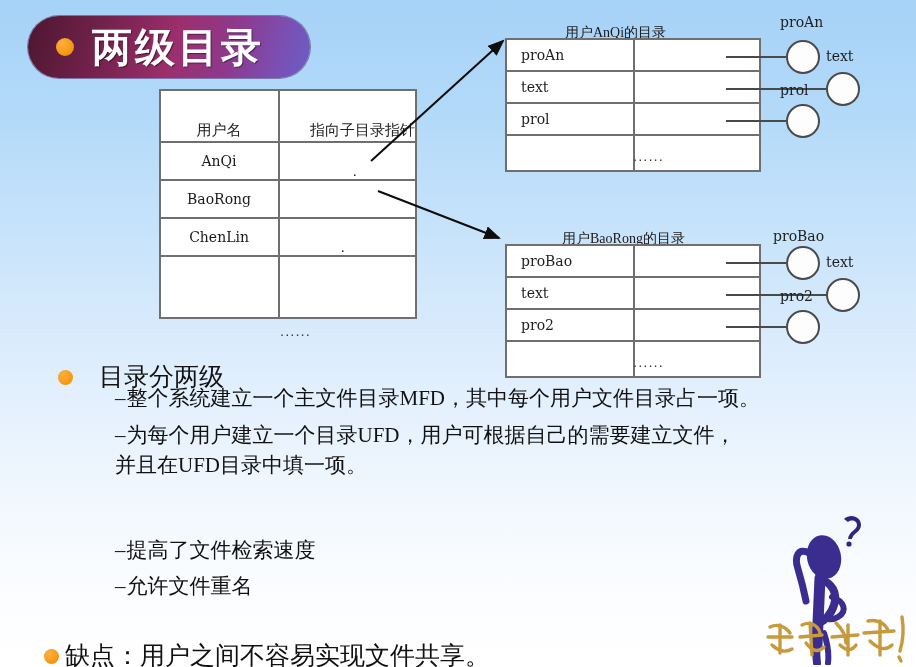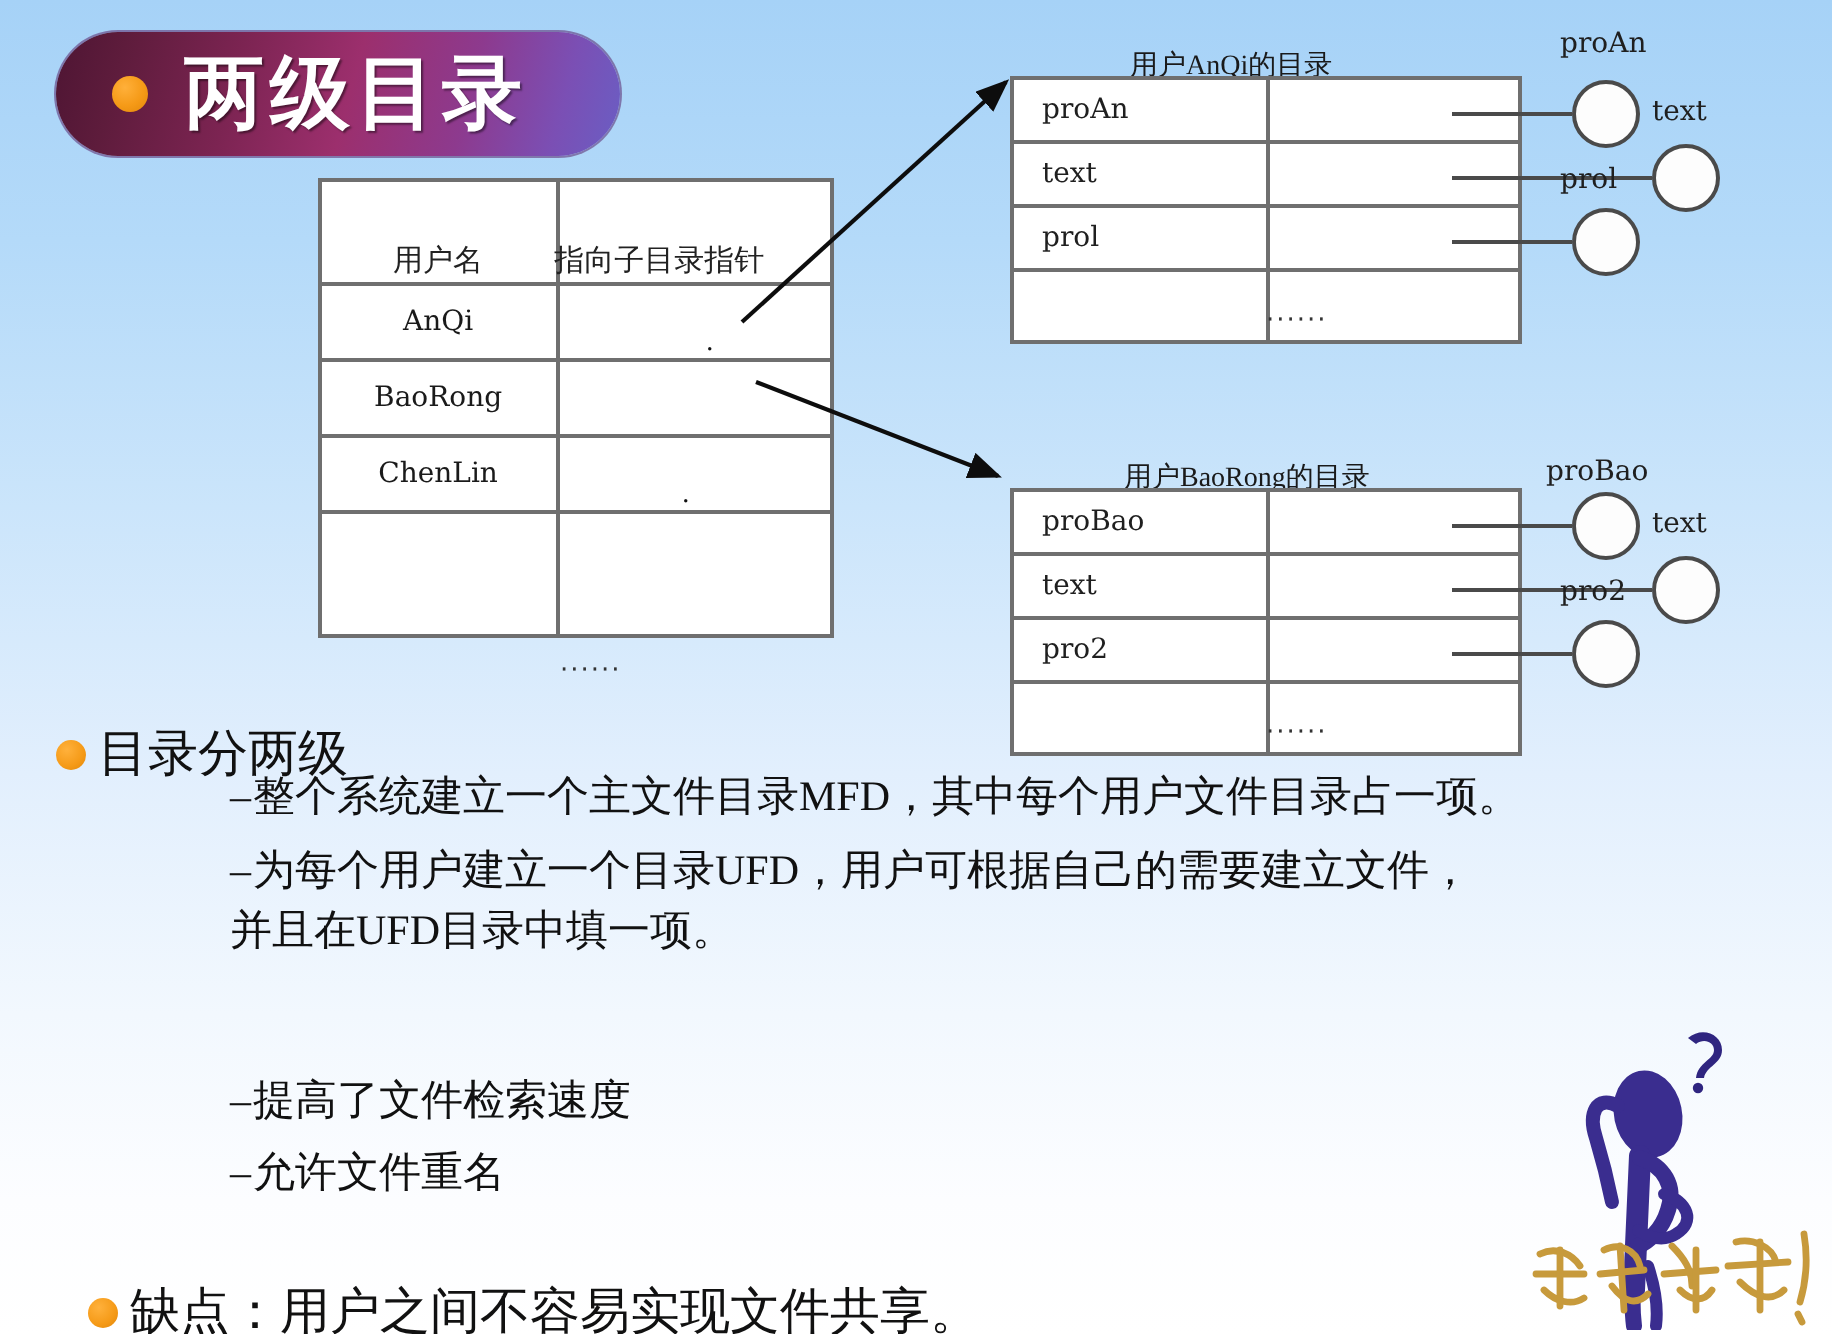--- a/index.html
+++ b/index.html
@@ -110,21 +110,21 @@
   #mfd-table .mfd-head { height: 52px; }
   #mfd-table .mfd-tail { height: 92px; border-bottom: none; }
   #mfd-table .cell-l { width: 117px; }
   #mfd-table .cell-r { width: 139px; }
   .mfd-head-label {
     font-size: 15px;
     color: #222;
     font-family: "Liberation Serif", serif;
     margin-top: 28px;
   }
-  .mfd-head .cell-r { justify-content: flex-start; }
+  .mfd-head .cell-r { justify-content: flex-end; }
   .mfd-name {
     font-size: 14px;
     color: #1a1a1a;
     font-family: "DejaVu Serif", serif;
   }
   .ptr-dot {
     position: absolute;
     font-size: 14px;
     color: #111;
     line-height: 1;
@@ -365,21 +365,21 @@
   <div class="connector" style="left:726px; top:326px; width:60px;"></div>
 
   <div class="file-node" style="left:786px; top:246px;"></div>
   <div class="file-node" style="left:826px; top:278px;"></div>
   <div class="file-node" style="left:786px; top:310px;"></div>
 
   <span class="node-label" style="left:773px; top:228px;">proBao</span>
   <span class="node-label" style="left:826px; top:254px;">text</span>
   <span class="node-label" style="left:780px; top:288px;">pro2</span>
 
-  <div class="bullet-l1" style="left:28px; top:360px;">
+  <div class="bullet-l1" style="left:58px; top:360px;gap:20px;">
     <span class="dot-l1"></span>
     <span>目录分两级</span>
   </div>
 
   <div class="bullet-l2" style="left:115px; top:422px; width:790px;">
     <span class="dash">–</span><span>为每个用户建立一个目录UFD，用户可根据自己的需要建立文件，</span>
   </div>
 
   <div class="bullet-l2" style="left:115px; top:385px;">
     <span class="dash">–</span><span>整个系统建立一个主文件目录MFD，其中每个用户文件目录占一项。</span>

